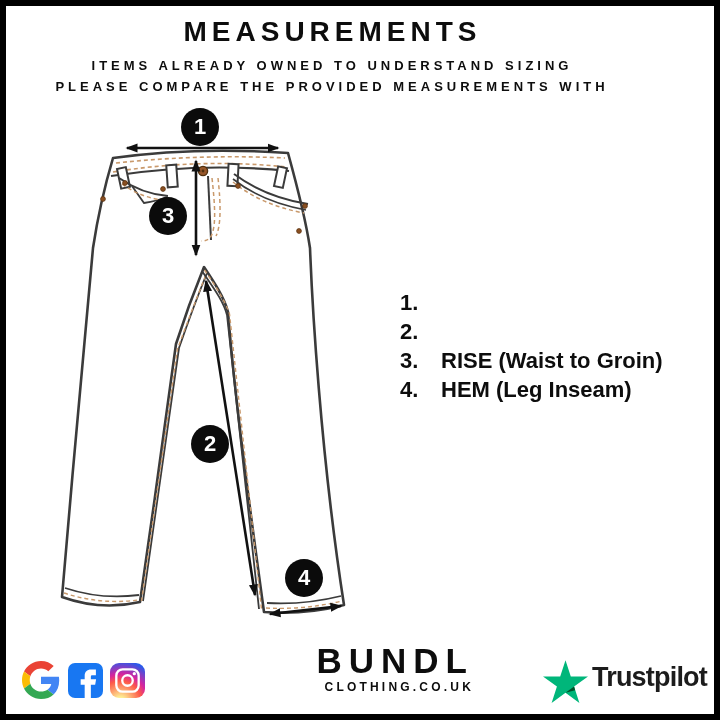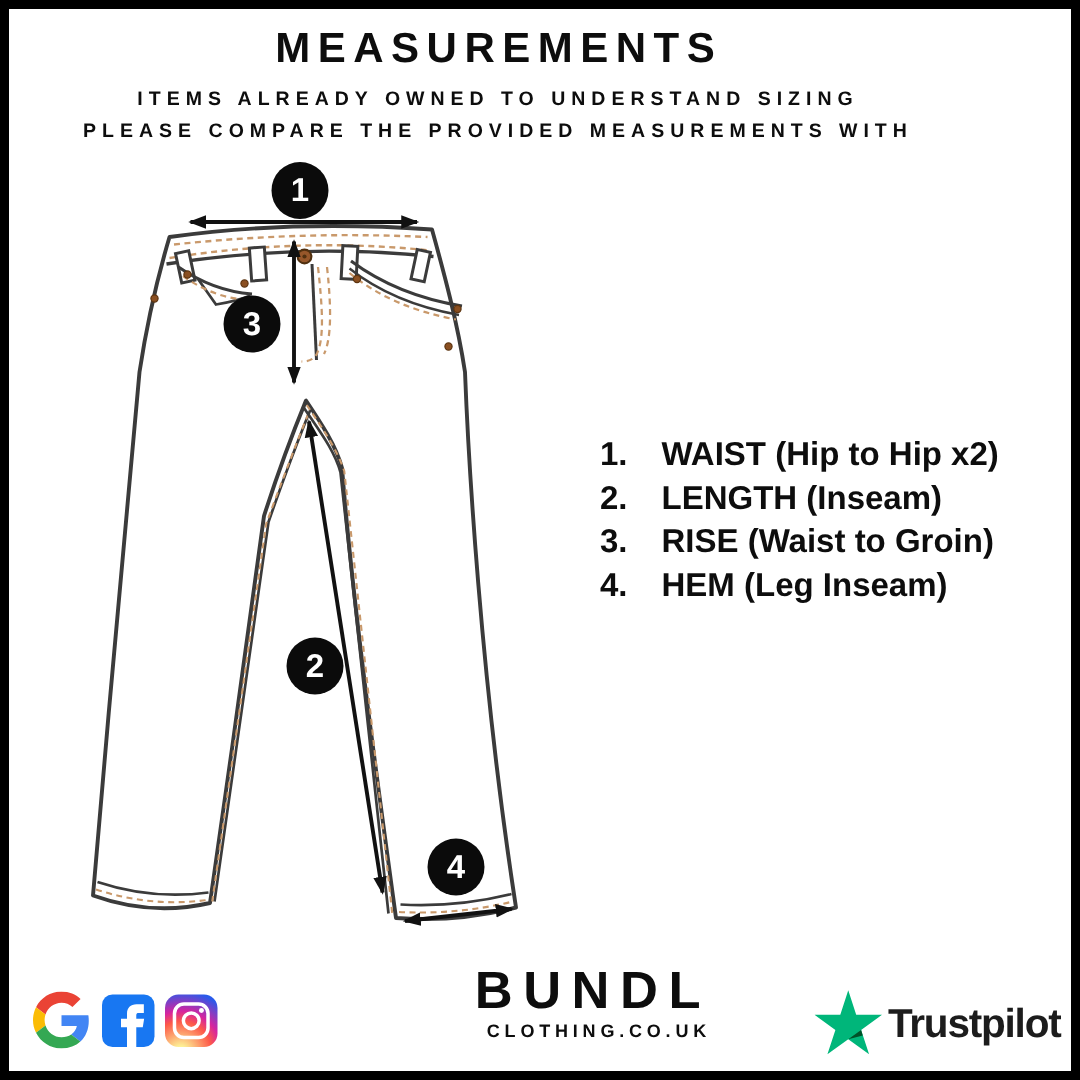--- a/index.html
+++ b/index.html
@@ -30,21 +30,21 @@
   .legend-num{width:41px;flex:0 0 41px;}
   
   .social-icon{position:absolute;z-index:5;}
   #google-icon{left:22px;top:661px;width:38px;height:38px;}
   #facebook-icon{left:68px;top:663px;width:35px;height:35px;background:#1877F2;border-radius:7px;}
   #instagram-icon{left:110px;top:663px;width:35px;height:35px;border-radius:9px;
     background:radial-gradient(circle at 30% 110%, #fdf497 0%, #fdf497 8%, #fd5949 45%, #d6249f 60%, #285AEB 90%);}
   #brand{position:absolute;left:250px;top:644px;width:224px;text-align:right;z-index:5;}
   #brand-name{font-size:35px;font-weight:bold;letter-spacing:7px;padding-left:7px;line-height:34px;}
   #brand-domain{font-size:12px;font-weight:bold;letter-spacing:3.2px;padding-left:3px;margin-top:2px;}
-  #trustpilot{position:absolute;left:543px;top:660px;z-index:5;display:flex;align-items:center;}
+  #trustpilot{position:absolute;left:543px;top:660px;z-index:5;display:flex;align-items:flex-start;}
   #trustpilot-star{width:45px;height:43px;}
   #trustpilot-wordmark{font-size:27px;font-weight:bold;letter-spacing:-0.8px;color:#1c1c1c;margin-left:4px;margin-top:2px;}
 </style>
 </head>
 <body>
 
 <div id="frame"></div>
 
 <div id="header">
   <div id="title">MEASUREMENTS</div>
@@ -140,25 +140,23 @@
 </svg>
 
 <div class="marker" id="marker-1">1</div>
 <div class="marker" id="marker-3">3</div>
 <div class="marker" id="marker-2">2</div>
 <div class="marker" id="marker-4">4</div>
 
 <div id="legend">
   <div class="legend-row">
     <span class="legend-num">1.</span>
-    <span class="legend-label">WAIST (Hip to Hip x2)</span>
   </div>
   <div class="legend-row">
     <span class="legend-num">2.</span>
-    <span class="legend-label">LENGTH (Inseam)</span>
   </div>
   <div class="legend-row">
     <span class="legend-num">3.</span>
     <span class="legend-label">RISE (Waist to Groin)</span>
   </div>
   <div class="legend-row">
     <span class="legend-num">4.</span>
     <span class="legend-label">HEM (Leg Inseam)</span>
   </div>
 </div>

